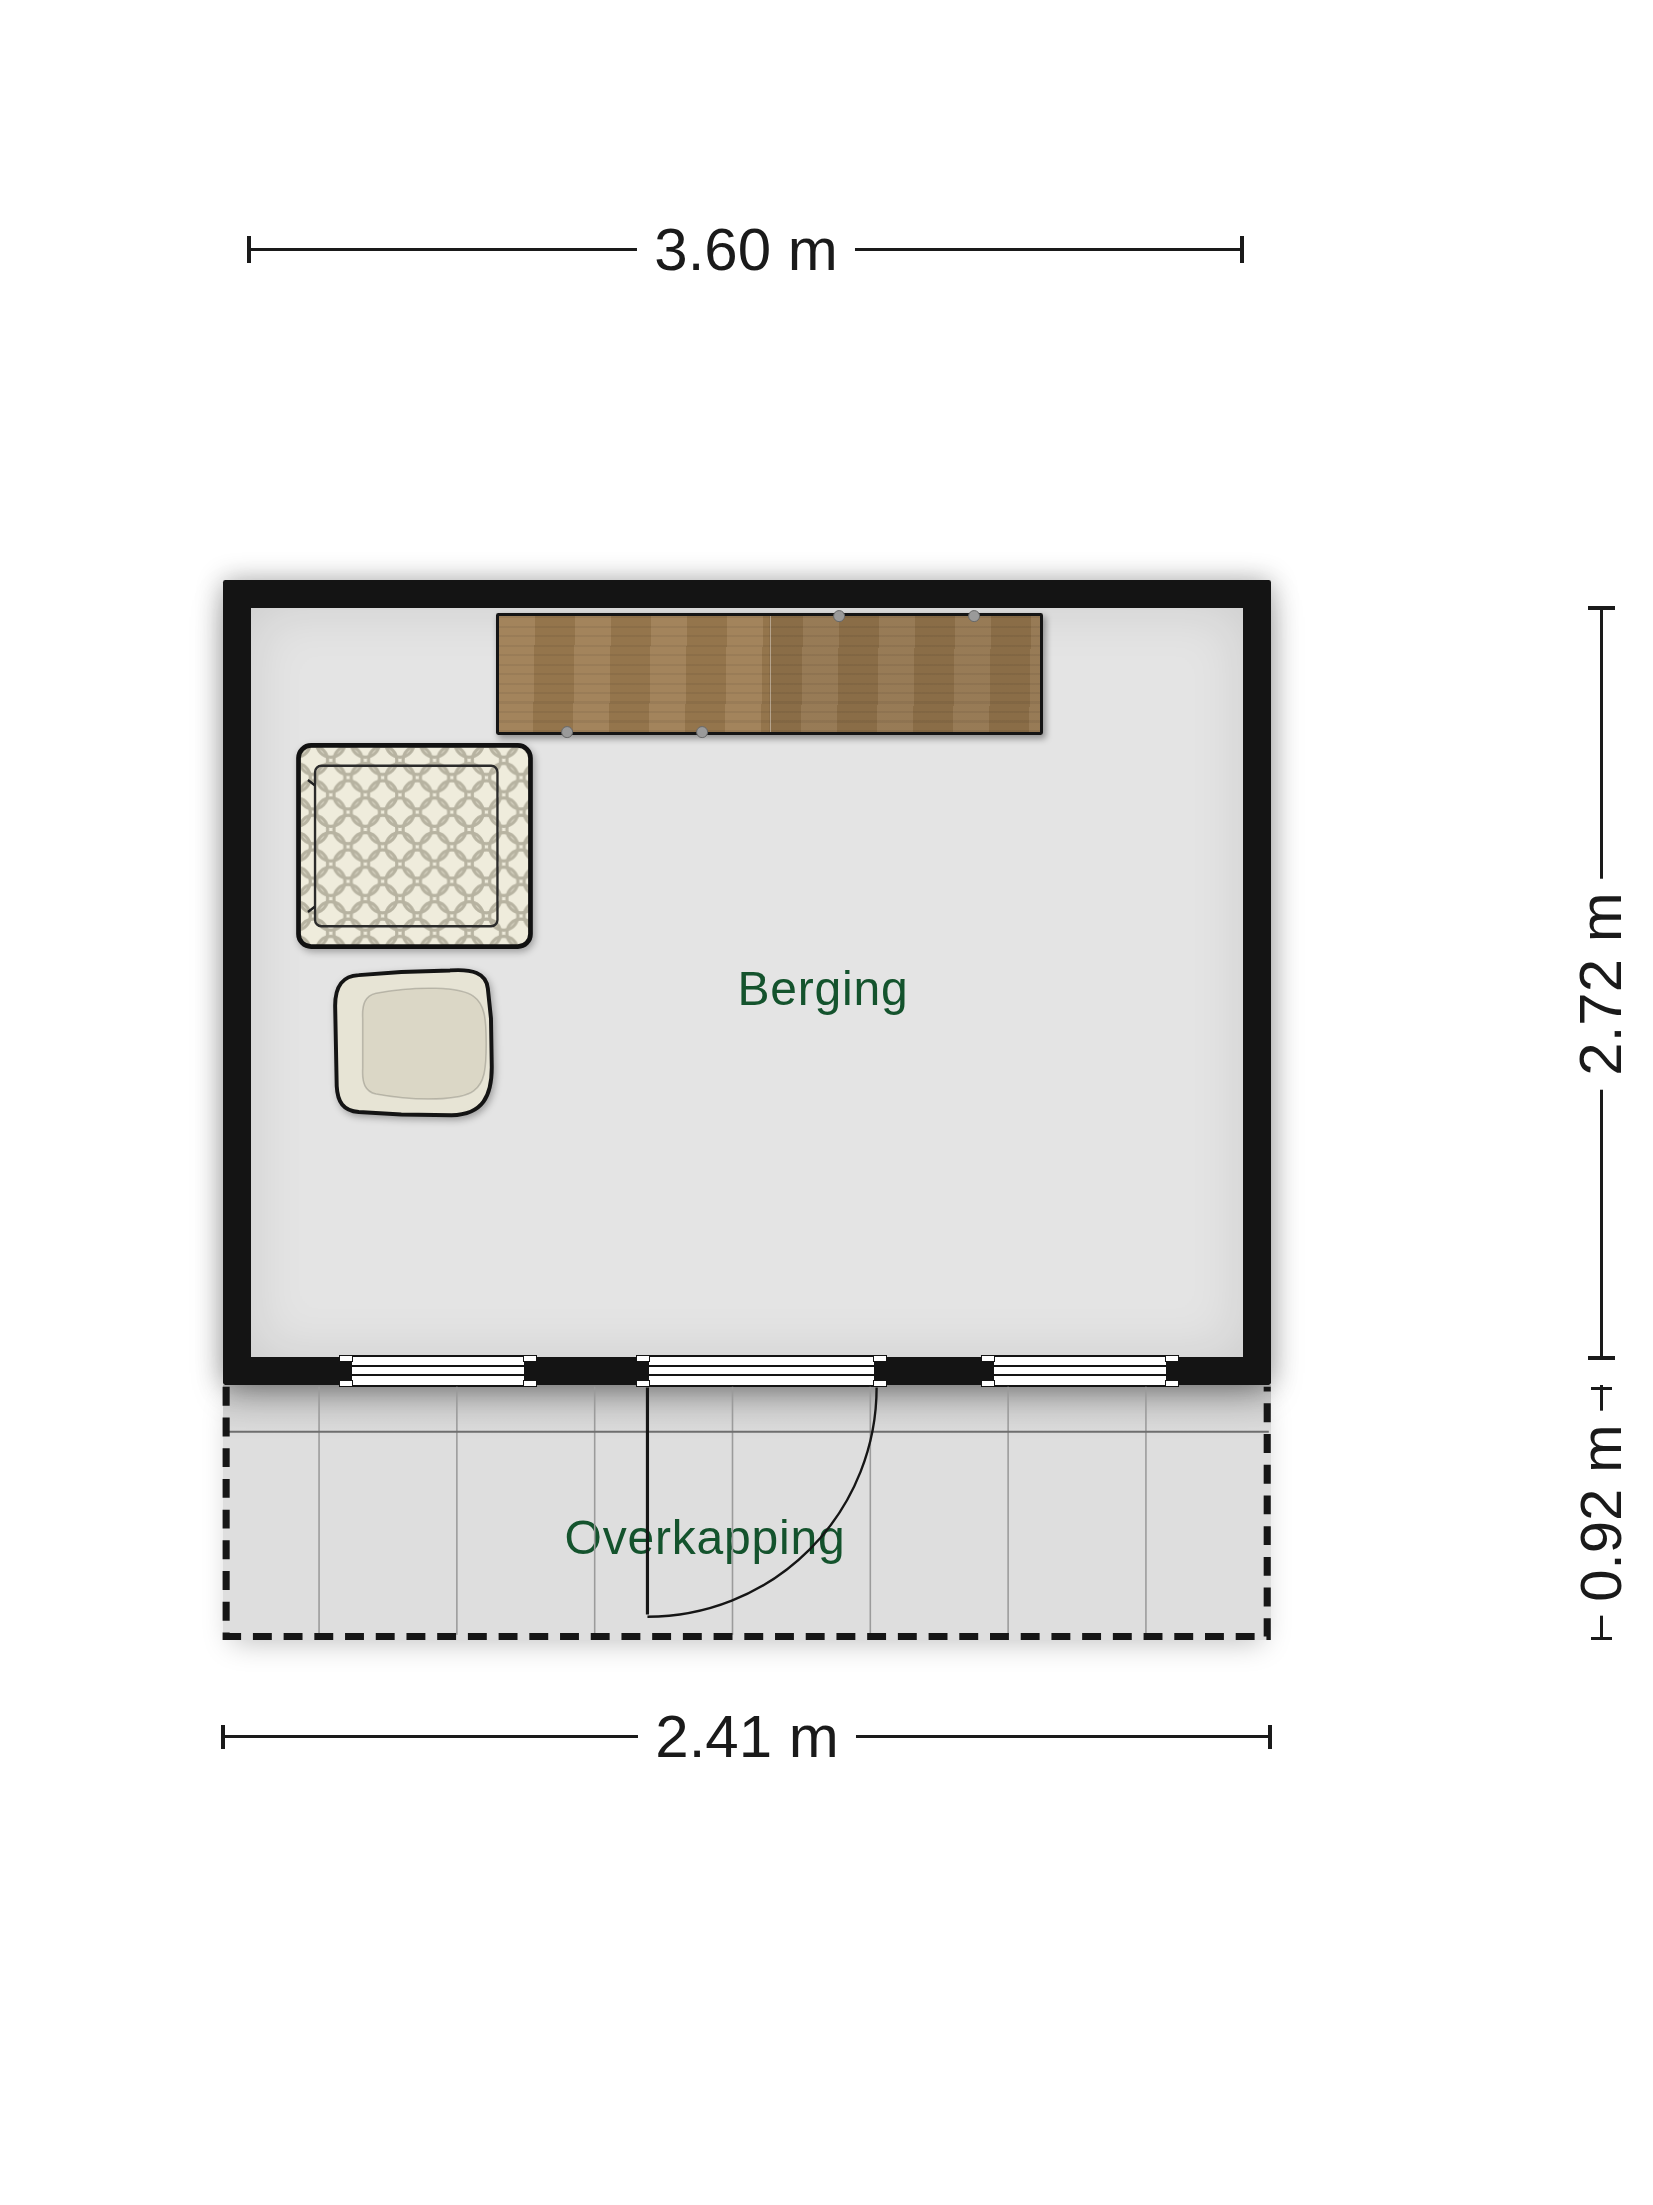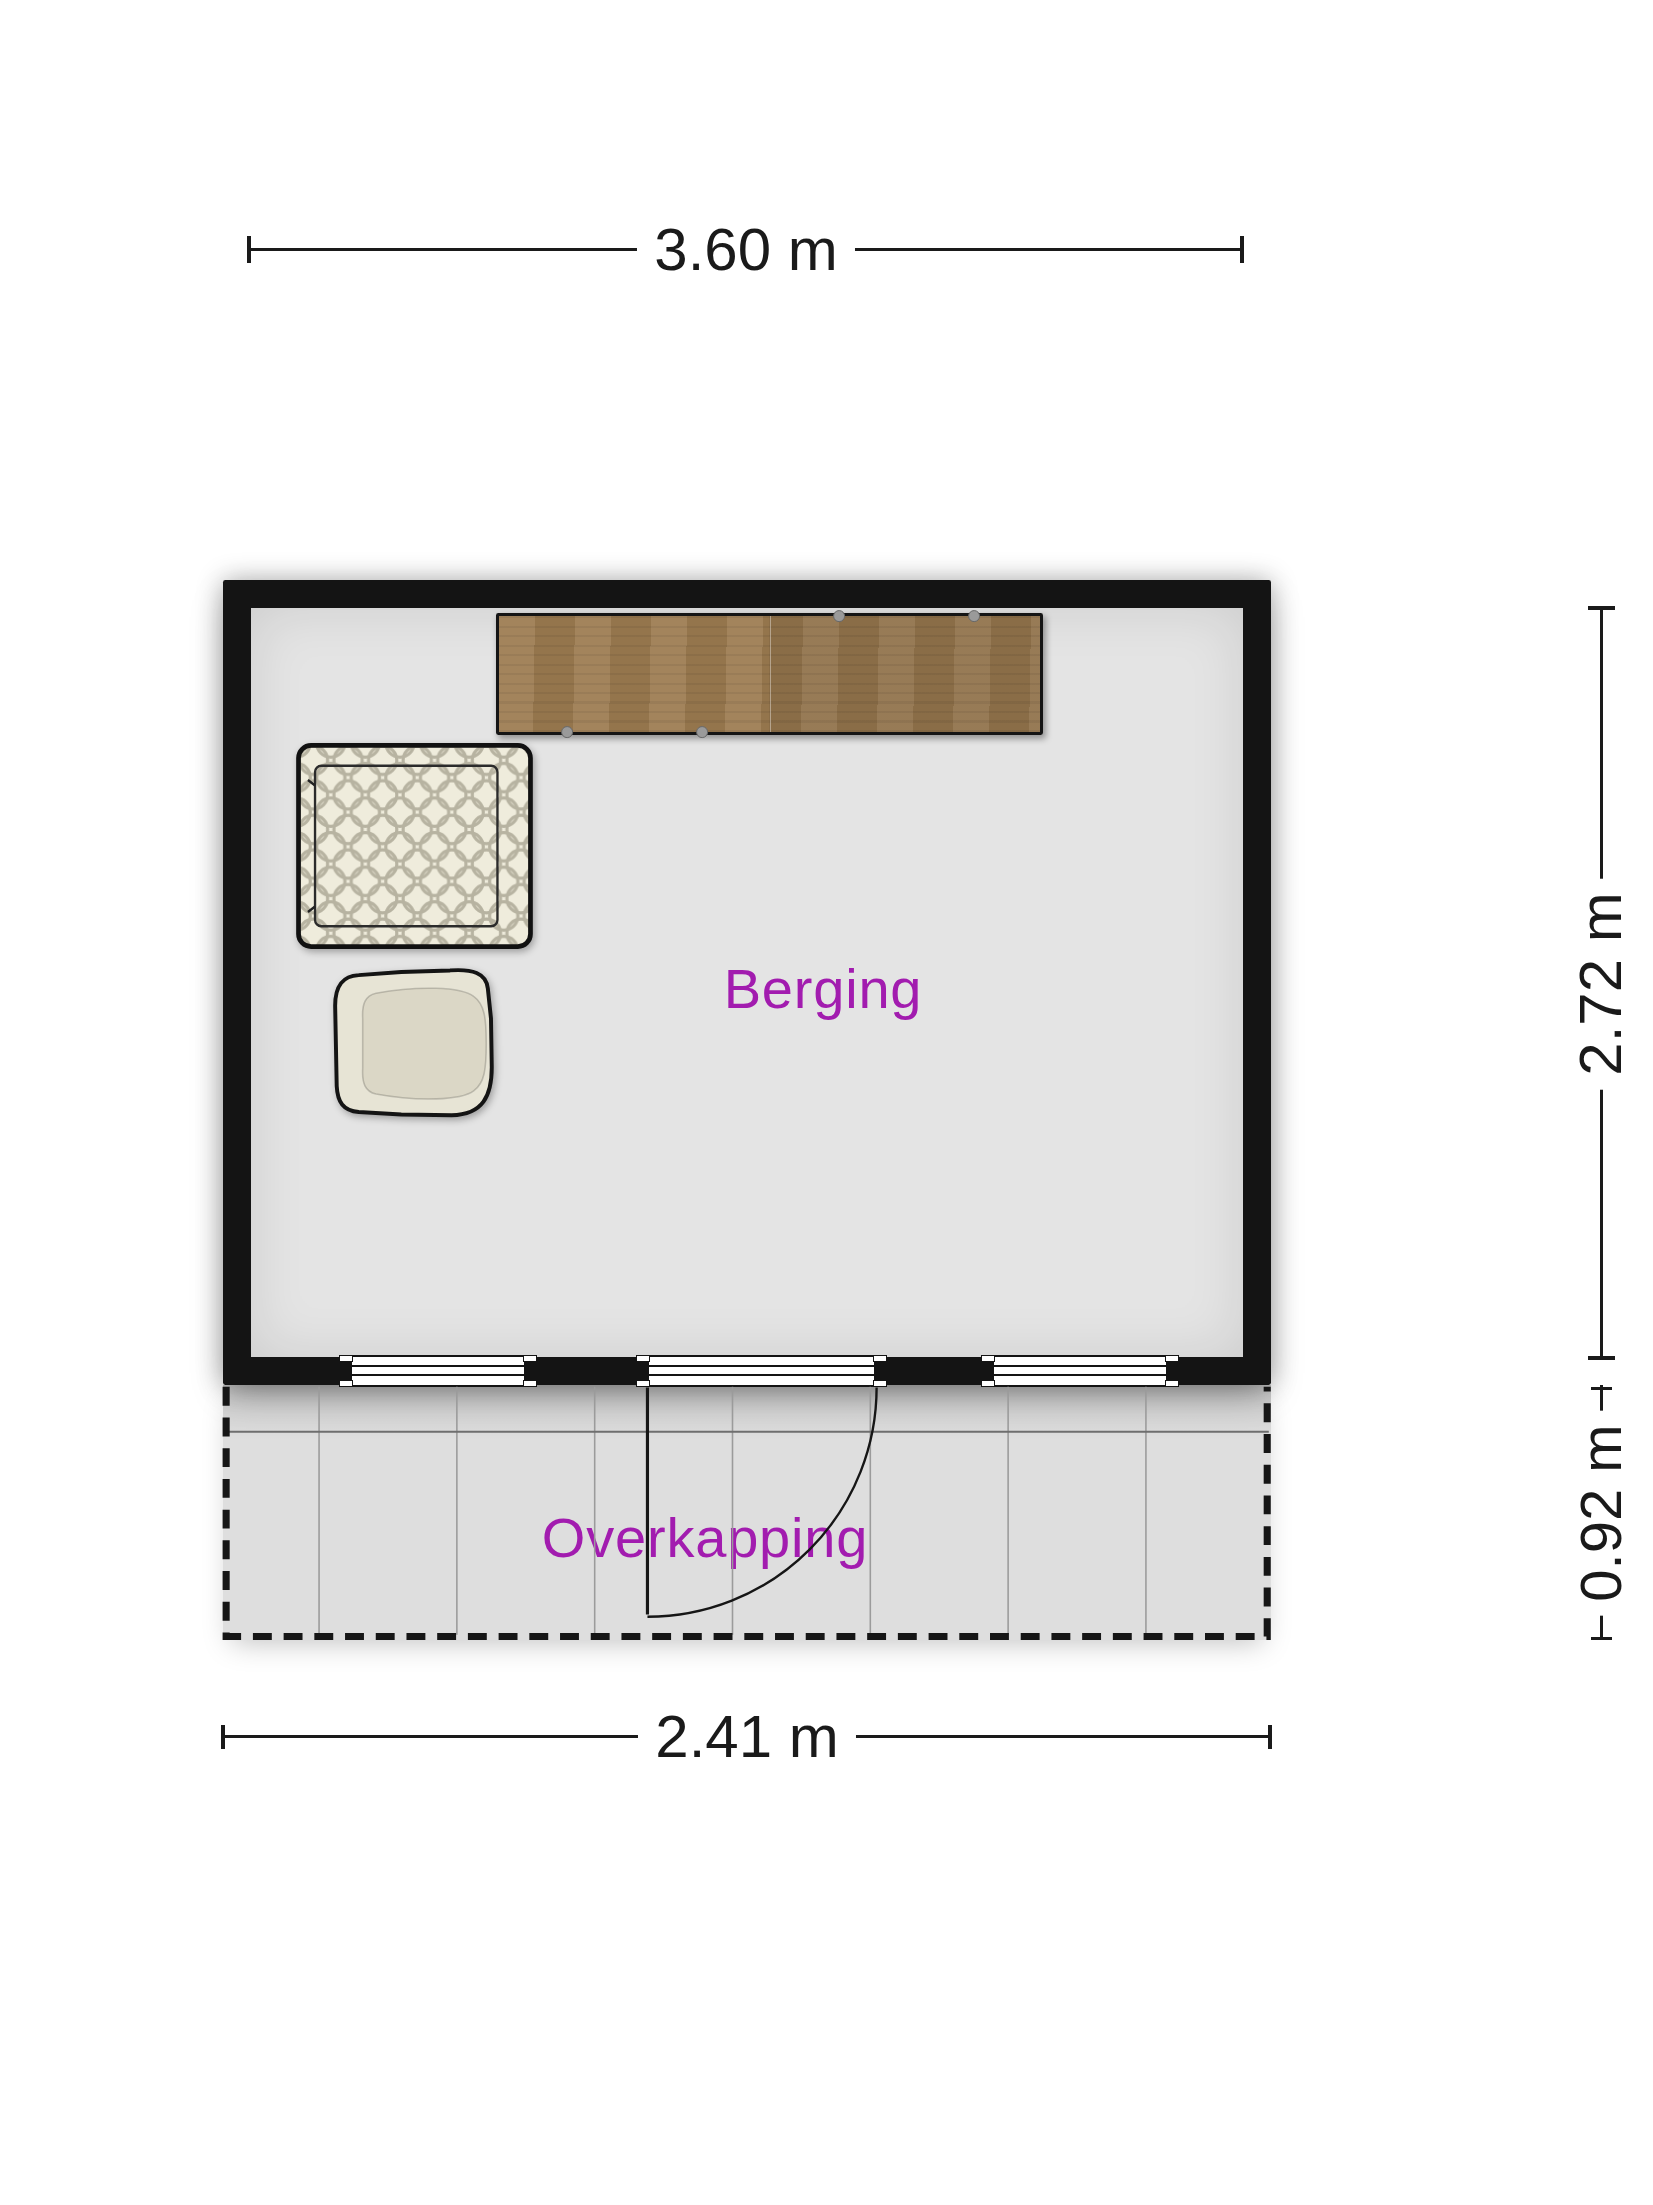--- a/index.html
+++ b/index.html
@@ -31,21 +31,21 @@
     position:absolute;left:223px;top:580px;width:1048px;height:805px;
     background:var(--wall,#141414);border-radius:2.4px;
     box-shadow:0 0 27px rgba(0,0,0,.30), 0 12.6px 35px -6.3px rgba(0,0,0,.28);
   }
   #room-floor{
     position:absolute;left:27.6px;top:27.6px;right:27.6px;bottom:27.6px;
     background:var(--room-floor,#e4e4e4);
     box-shadow:inset 0 0 55px rgba(0,0,0,.10);
   }
   .room-label{
-    position:absolute;font-size:56px;letter-spacing:0.8px;color:#a21caf;
+    position:absolute;font-size:48px;letter-spacing:0.8px;color:#14532d;
     transform:translate(-50%,-50%);white-space:nowrap;
   }
 
   
   #canopy{
     position:absolute;left:223px;top:1385px;width:1048px;height:255px;
     background:linear-gradient(180deg,rgba(0,0,0,.10),rgba(0,0,0,0) 55px),var(--canopy-floor,#dedede);
     box-shadow:0 11px 27px -7.9px rgba(0,0,0,.25);
   }
 

